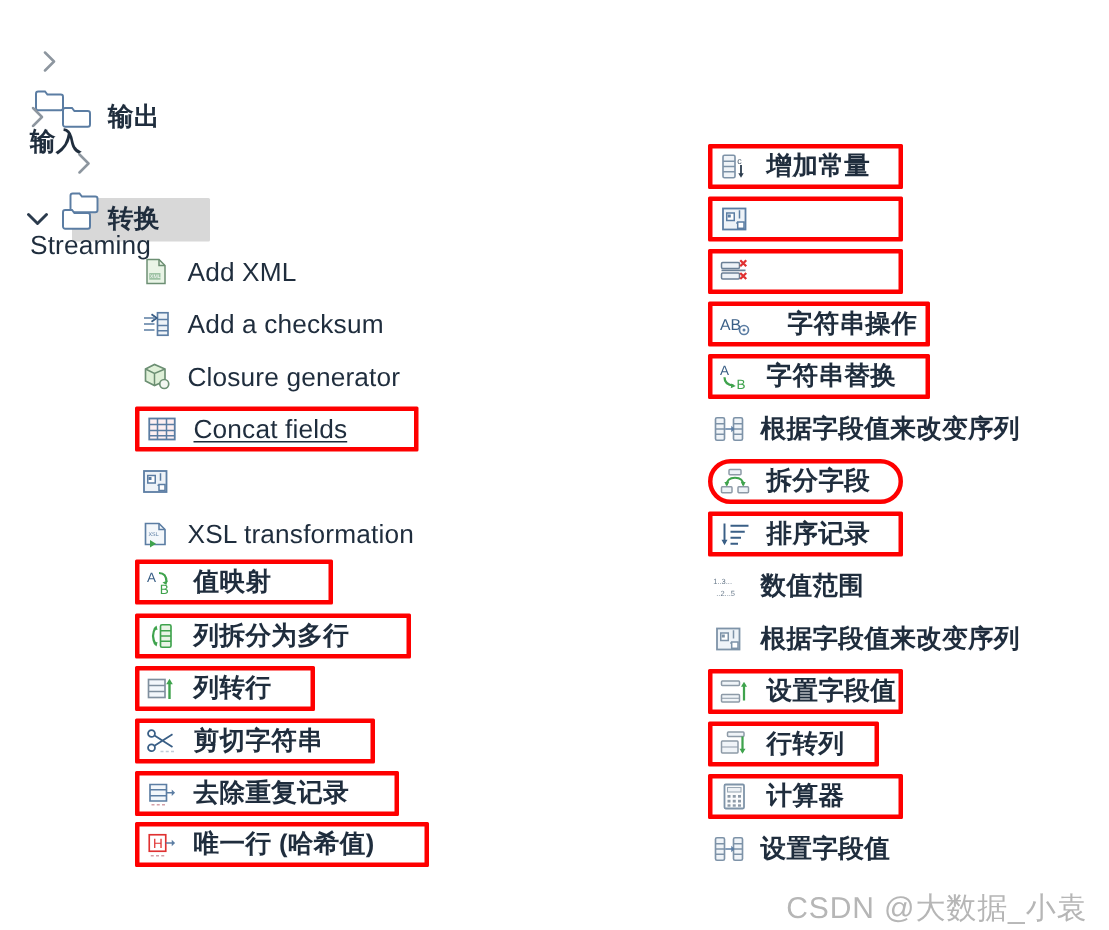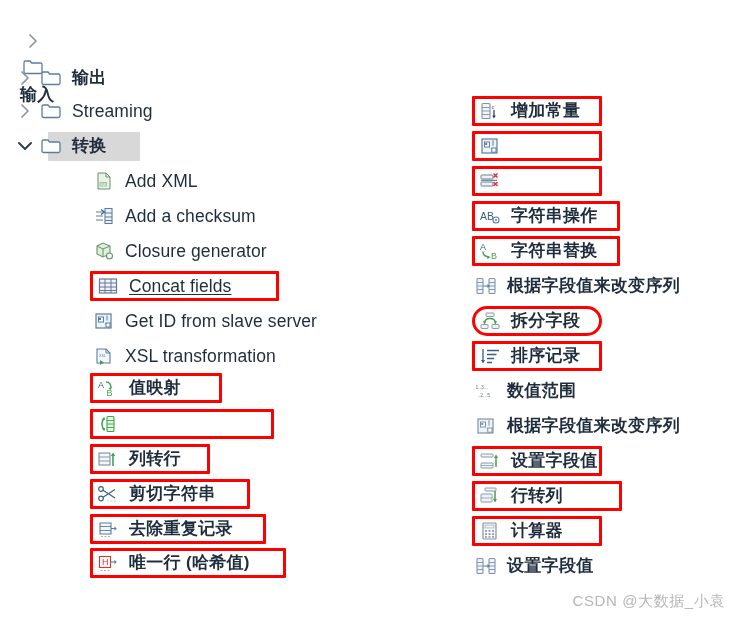--- a/index.html
+++ b/index.html
@@ -103,21 +103,21 @@
     text-decoration: underline;
     text-decoration-thickness: 1px;
     text-underline-offset: 2px;
   }
 
   
   .watermark {
     position: absolute;
     right: 14px;
     top: 592px;
-    font-size: 15px;
+    font-size: 20px;
     color: #b6b6b6;
     letter-spacing: 0.6px;
     font-family: "Liberation Sans", "DejaVu Sans", sans-serif;
   }
 </style>
 </head>
 <body>
 
 <div class="canvas">
 
@@ -143,21 +143,21 @@
             <path d="M2 1 L8 7 L2 13" fill="none" stroke="#8d969f" stroke-width="1.7" stroke-linecap="round" stroke-linejoin="round"></path>
           </svg>
         </span>
         <span class="folder">
           <svg width="20" height="16" viewBox="0 0 20 16">
             <path d="M1 3.5 A1.5 1.5 0 0 1 2.5 2 H7 L8.6 4 H17.5 A1.5 1.5 0 0 1 19 5.5 V13 A1.5 1.5 0 0 1 17.5 14.5 H2.5 A1.5 1.5 0 0 1 1 13 Z" fill="#ffffff" stroke="#5b7da3" stroke-width="1.3"></path>
           </svg>
         </span>
         <span class="label">输出</span>
       </div>
-      <div class="row tree-row" style="top: 96px;">
+      <div class="row tree-row" style="top: 96px; flex-direction: column;">
         <span class="chev">
           <svg width="10" height="14" viewBox="0 0 10 14">
             <path d="M2 1 L8 7 L2 13" fill="none" stroke="#8d969f" stroke-width="1.7" stroke-linecap="round" stroke-linejoin="round"></path>
           </svg>
         </span>
         <span class="folder">
           <svg width="20" height="16" viewBox="0 0 20 16">
             <path d="M1 3.5 A1.5 1.5 0 0 1 2.5 2 H7 L8.6 4 H17.5 A1.5 1.5 0 0 1 19 5.5 V13 A1.5 1.5 0 0 1 17.5 14.5 H2.5 A1.5 1.5 0 0 1 1 13 Z" fill="#ffffff" stroke="#5b7da3" stroke-width="1.3"></path>
           </svg>
         </span>
@@ -229,21 +229,20 @@
       <div class="row step-row" style="top: 306px; left: 92px;">
         <span class="step-icon">
           <svg width="22" height="20" viewBox="0 0 22 20">
             <rect x="3" y="3" width="15" height="14" fill="#eef3f8" stroke="#5b7da3" stroke-width="1.2"></rect>
             <rect x="5.5" y="6" width="5" height="5" fill="#ffffff" stroke="#5b7da3" stroke-width="1"></rect>
             <rect x="6" y="7" width="2" height="2" fill="#5b7da3"></rect>
             <path d="M14 4.5 v5 M12 12.5 h5" stroke="#5b7da3" stroke-width="1"></path>
             <rect x="13" y="12" width="4" height="4" fill="#ffffff" stroke="#5b7da3" stroke-width="1"></rect>
           </svg>
         </span>
-        <span class="label">Get ID from slave server</span>
       </div>
       <div class="row step-row" style="top: 341px; left: 92px;">
         <span class="step-icon">
           <svg width="22" height="20" viewBox="0 0 22 20">
             <path d="M4 3 h9 l4 4 v10 h-13 z" fill="#f3f7fb" stroke="#5b7da3" stroke-width="1.1"></path>
             <path d="M13 3 v4 h4" fill="none" stroke="#5b7da3" stroke-width="1"></path>
             <text x="6" y="11" font-size="3.6" fill="#5b7da3" font-family="sans-serif">XSL</text>
             <path d="M7 14 l4 2.5 l-4 2.5 z" fill="#3fa34d"></path>
           </svg>
         </span>
@@ -265,20 +264,21 @@
           <svg width="22" height="20" viewBox="0 0 22 20">
             <rect x="10" y="2.5" width="7" height="15" rx="1" fill="#e9f4e6" stroke="#3fa34d" stroke-width="1.1"></rect>
             <line x1="10" y1="6.5" x2="17" y2="6.5" stroke="#3fa34d" stroke-width="0.9"></line>
             <line x1="10" y1="10" x2="17" y2="10" stroke="#3fa34d" stroke-width="0.9"></line>
             <line x1="10" y1="13.5" x2="17" y2="13.5" stroke="#3fa34d" stroke-width="0.9"></line>
             <path d="M7 4 q-4 6 0 12" fill="none" stroke="#3fa34d" stroke-width="1.5"></path>
             <path d="M7.4 3 l0.6 3 l-3 -0.5 z" fill="#3fa34d"></path>
             <path d="M7.4 17 l0.6 -3 l-3 0.5 z" fill="#3fa34d"></path>
           </svg>
         </span>
+        <span class="label">列拆分为多行</span>
       </div>
       <div class="row step-row cn boxed" style="top: 444px; left: 90px; width: 120px;">
         <span class="step-icon">
           <svg width="22" height="20" viewBox="0 0 22 20">
             <rect x="2" y="4" width="11" height="12" fill="#f3f7fb" stroke="#7f8f9e" stroke-width="1.1"></rect>
             <line x1="2" y1="8" x2="13" y2="8" stroke="#7f8f9e" stroke-width="0.9"></line>
             <line x1="2" y1="12" x2="13" y2="12" stroke="#7f8f9e" stroke-width="0.9"></line>
             <path d="M16 17 v-12" fill="none" stroke="#3fa34d" stroke-width="1.6"></path>
             <path d="M16 3.5 l2.2 3.6 h-4.4 z" fill="#3fa34d"></path>
           </svg>
@@ -353,21 +353,21 @@
         <span class="step-icon">
           <svg width="22" height="20" viewBox="0 0 22 20">
             <rect x="2" y="4" width="12" height="4" rx="0.8" fill="#eef3f8" stroke="#6b8096" stroke-width="1"></rect>
             <rect x="2" y="11" width="12" height="4" rx="0.8" fill="#eef3f8" stroke="#6b8096" stroke-width="1"></rect>
             <path d="M2 9.3 h16" stroke="#6b8096" stroke-width="1.2"></path>
             <path d="M14.5 2.5 l4 4 M18.5 2.5 l-4 4" stroke="#e03131" stroke-width="1.5"></path>
             <path d="M14.5 11 l4 4 M18.5 11 l-4 4" stroke="#e03131" stroke-width="1.5"></path>
           </svg>
         </span>
       </div>
-      <div class="row step-row cn boxed" style="top: 201px; left: 472px; width: 148px;">
+      <div class="row step-row cn boxed" style="top: 201px; left: 472px; width: 148px; gap: 14px;">
         <span class="step-icon">
           <svg width="22" height="20" viewBox="0 0 22 20">
             <text x="1" y="14" font-size="10.5" fill="#3a5f86" font-family="sans-serif">AB</text>
             <circle cx="17" cy="14" r="3" fill="#ffffff" stroke="#5b7da3" stroke-width="1.1"></circle>
             <circle cx="17" cy="14" r="1" fill="#5b7da3"></circle>
           </svg>
         </span>
         <span class="label">字符串操作</span>
       </div>
       <div class="row step-row cn boxed" style="top: 236px; left: 472px; width: 148px;">
@@ -447,21 +447,21 @@
           <svg width="22" height="20" viewBox="0 0 22 20">
             <rect x="2" y="3" width="12" height="3" rx="0.6" fill="#f0f4f8" stroke="#8d9aa7" stroke-width="1"></rect>
             <rect x="2" y="12" width="12" height="5" rx="0.6" fill="#f0f4f8" stroke="#8d9aa7" stroke-width="1"></rect>
             <line x1="2" y1="14.5" x2="14" y2="14.5" stroke="#8d9aa7" stroke-width="0.8"></line>
             <path d="M17 16 v-11" fill="none" stroke="#3fa34d" stroke-width="1.5"></path>
             <path d="M17 3.5 l2 3.4 h-4 z" fill="#3fa34d"></path>
           </svg>
         </span>
         <span class="label">设置字段值</span>
       </div>
-      <div class="row step-row cn boxed" style="top: 481px; left: 472px; width: 150px;">
+      <div class="row step-row cn boxed" style="top: 481px; left: 472px; width: 114px;">
         <span class="step-icon">
           <svg width="22" height="20" viewBox="0 0 22 20">
             <rect x="6" y="2" width="11" height="3" rx="0.6" fill="#f0f4f8" stroke="#8d9aa7" stroke-width="1"></rect>
             <rect x="2" y="8" width="11" height="8" rx="0.6" fill="#f0f4f8" stroke="#8d9aa7" stroke-width="1"></rect>
             <line x1="2" y1="12" x2="13" y2="12" stroke="#8d9aa7" stroke-width="0.8"></line>
             <path d="M16 5 v10" fill="none" stroke="#3fa34d" stroke-width="1.5"></path>
             <path d="M16 16.5 l2 -3.4 h-4 z" fill="#3fa34d"></path>
           </svg>
         </span>
         <span class="label">行转列</span>

